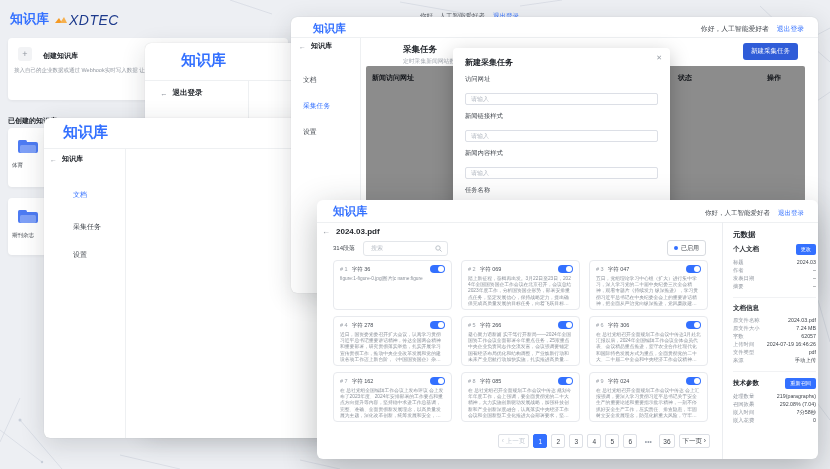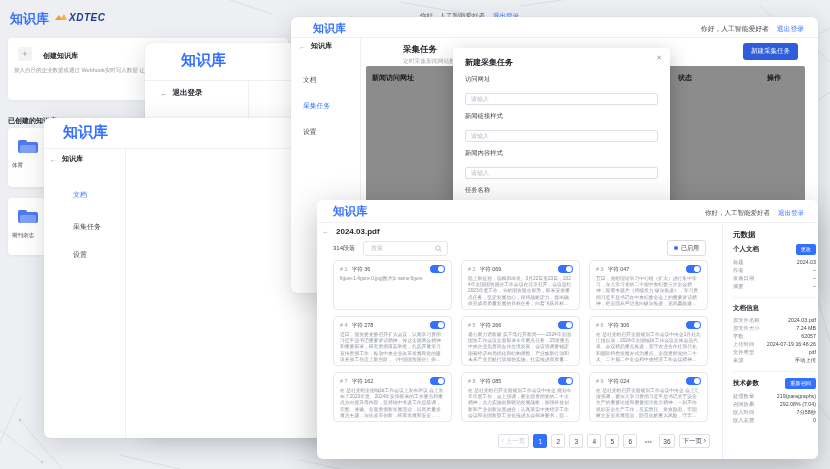--- a/index.html
+++ b/index.html
@@ -3,21 +3,21 @@
 <meta charset="utf-8">
 <style>
   html,body{margin:0;padding:0;}
   .canvas{position:relative;width:830px;height:469px;background:#edeff3;overflow:hidden;
           font-family:"Liberation Sans",sans-serif;color:#1f2329;}
   .mesh{position:absolute;left:0;top:0;z-index:0;}
 
   
   .bg-brand{position:absolute;left:10px;top:10px;font-size:13px;font-weight:bold;color:#3370ff;z-index:1;}
   .bg-logo{position:absolute;left:55px;top:12px;z-index:1;display:flex;align-items:center;gap:2px;}
-  .bg-logo .lg-txt{font-size:10px;font-weight:700;font-style:italic;color:#1d3a8c;letter-spacing:.5px;}
+  .bg-logo .lg-txt{font-size:14px;font-weight:400;font-style:italic;color:#1d3a8c;letter-spacing:.5px;}
   .bg-greet{position:absolute;left:420px;top:12px;z-index:1;font-size:6.5px;color:#5f646b;display:flex;gap:8px;}
   .bg-greet .lnk{color:#3370ff;}
   .card-create{position:absolute;left:8px;top:38px;width:280px;height:62px;background:#fff;border-radius:4px;z-index:1;
                box-shadow:0 1px 3px rgba(31,35,41,.06);}
   .cc-plus{position:absolute;left:10px;top:9px;width:14px;height:14px;background:#f2f3f5;border-radius:3px;
            color:#8f959e;font-size:9px;line-height:14px;text-align:center;}
   .cc-title{position:absolute;left:35px;top:13px;font-size:7px;font-weight:bold;color:#1f2329;}
   .cc-desc{position:absolute;left:6px;top:29px;width:266px;font-size:5.5px;line-height:7px;color:#8f959e;}
   .created-h{position:absolute;left:8px;top:116px;font-size:7px;font-weight:bold;color:#1f2329;z-index:1;}
   .kbcard{position:absolute;width:118px;background:#fff;border-radius:4px;z-index:1;box-shadow:0 1px 3px rgba(31,35,41,.06);}

